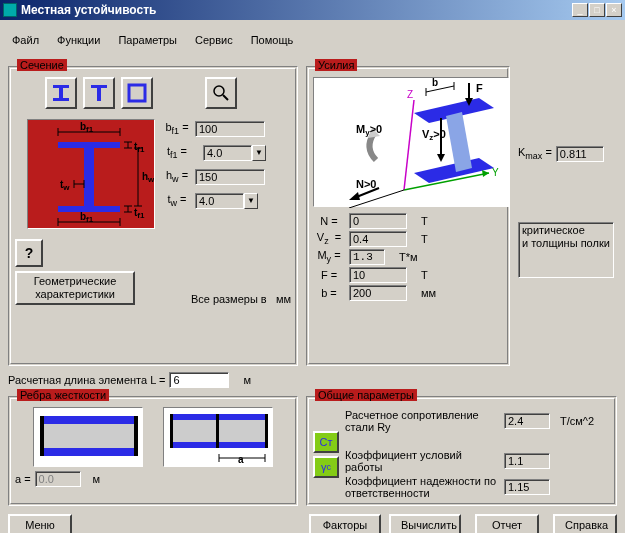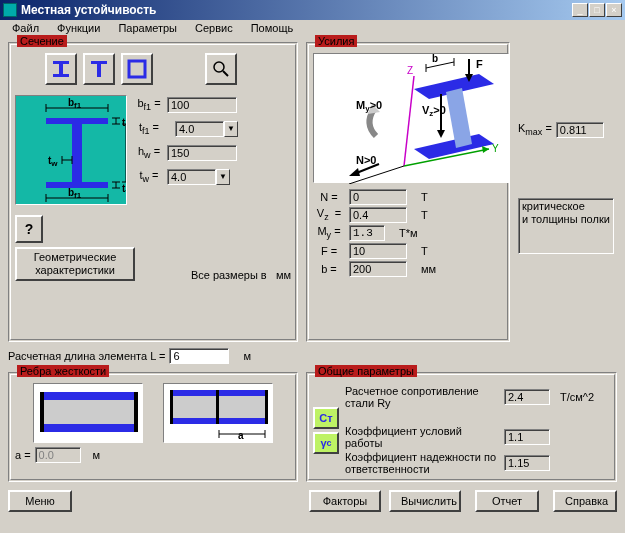--- a/index.html
+++ b/index.html
@@ -35,21 +35,21 @@
     border-right-color: #404040;
     border-bottom-color: #404040;
     font-size: 9px;
     text-align: center;
     line-height: 12px;
     font-family: Arial;
   }
   .menubar {
     display: flex;
     gap: 2px;
-    padding: 0 4px;
+    padding: 12px 4px;
     background: #d4d0c8;
   }
   .menubar span { padding: 2px 8px; }
   .client { padding: 0 8px 6px 8px; position: relative; }
   .groupbox {
     border: 1px solid #808080;
     border-right-color: #fff;
     border-bottom-color: #fff;
     position: relative;
     padding: 10px 6px 6px 6px;
@@ -109,50 +109,51 @@
   .btn {
     background: #d4d0c8;
     border: 2px solid #fff;
     border-right-color: #404040;
     border-bottom-color: #404040;
     padding: 3px 10px;
     text-align: center;
     position: relative; z-index: 3;
   }
   .diagram-box {
-    width: 112px; height: 110px;
+    width: 128px; height: 110px;
     border: 1px solid #808080;
     border-right-color:#fff; border-bottom-color:#fff;
-    background: #14b8a6;
+    background: #b91c1c;
     position: relative; z-index: 3;
     overflow: hidden;
+    margin-left: 12px;
   }
   .forces-box {
     width: 196px; height: 130px;
     border: 1px solid #808080;
     border-right-color:#fff; border-bottom-color:#fff;
     background: #fff;
     position: relative; z-index: 3;
     margin: 0 auto;
   }
   .stiff-box {
     width: 110px; height: 60px;
     border: 1px solid #808080;
     border-right-color:#fff; border-bottom-color:#fff;
     background: #fff;
     position: relative; z-index: 3;
   }
   .small-sq {
     width: 26px; height: 22px;
-    background: #bef264;
+    background: #84cc16;
     border: 2px solid #fff;
     border-right-color: #404040;
     border-bottom-color: #404040;
     display:flex;align-items:center;justify-content:center;
-    font-weight:bold;
+    font-weight:normal;
     position: relative; z-index: 3;
   }
   sub { font-size: 9px; }
 </style>
 </head>
 <body>
 
 <div class="titlebar">
   <div class="titlebar-icon"></div>
   <div class="titlebar-title">Местная устойчивость</div>

